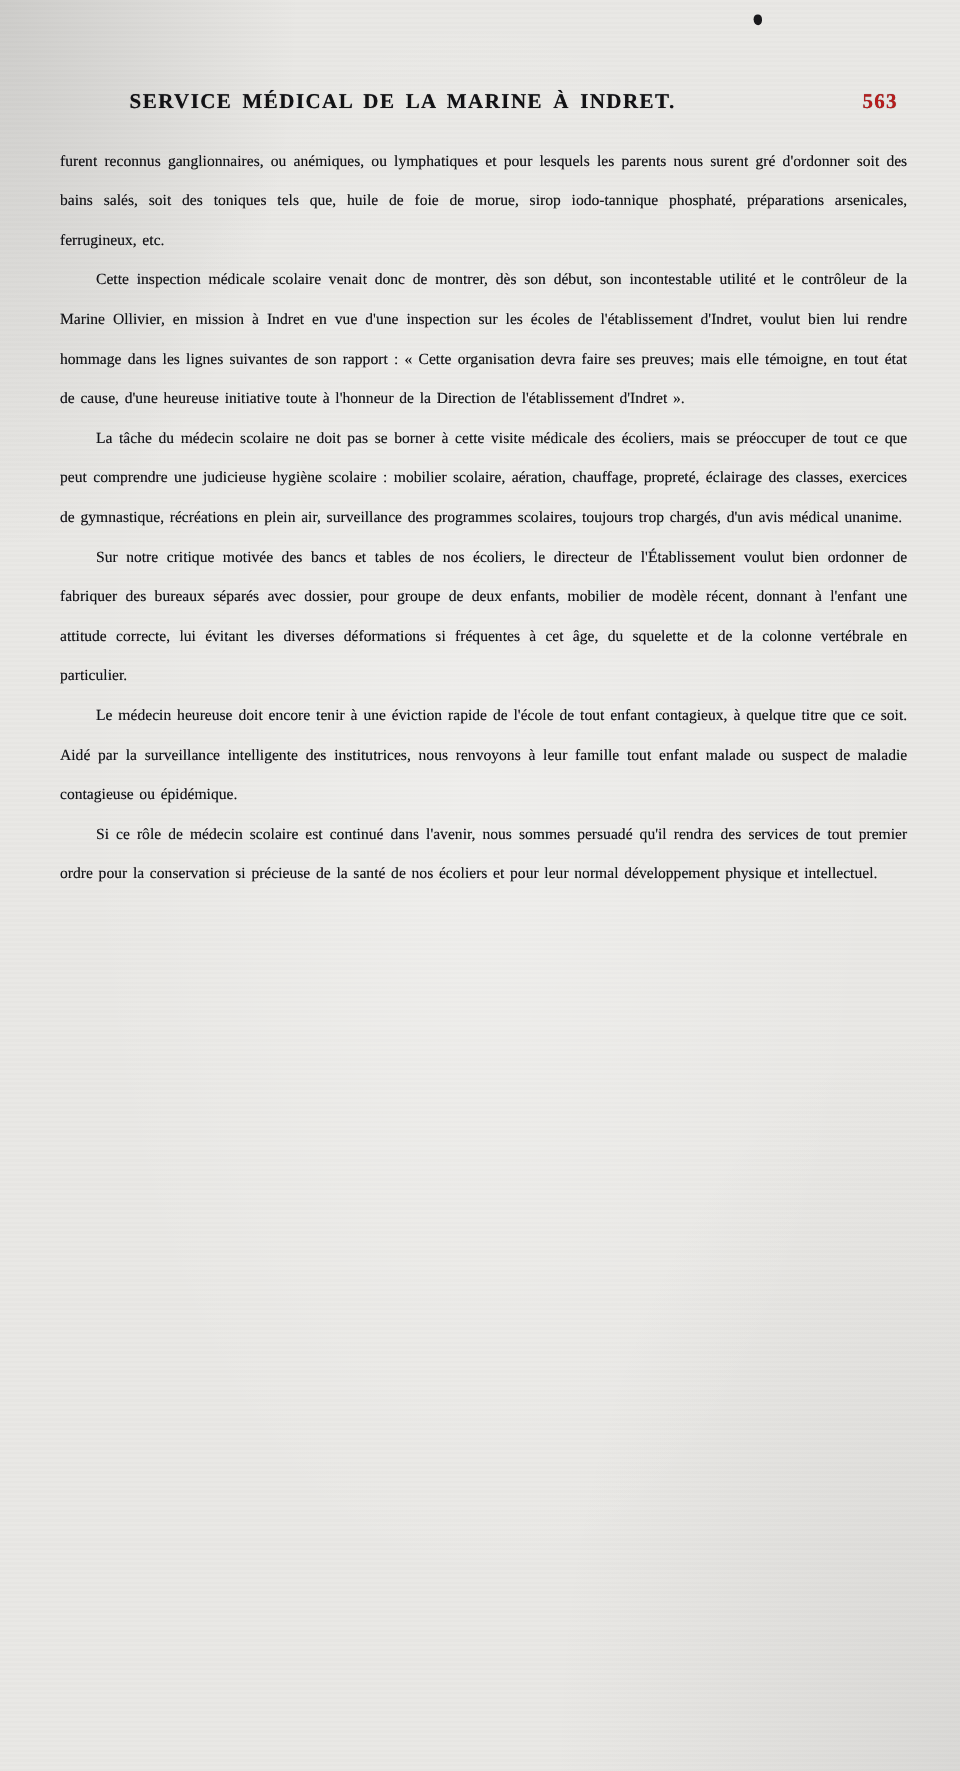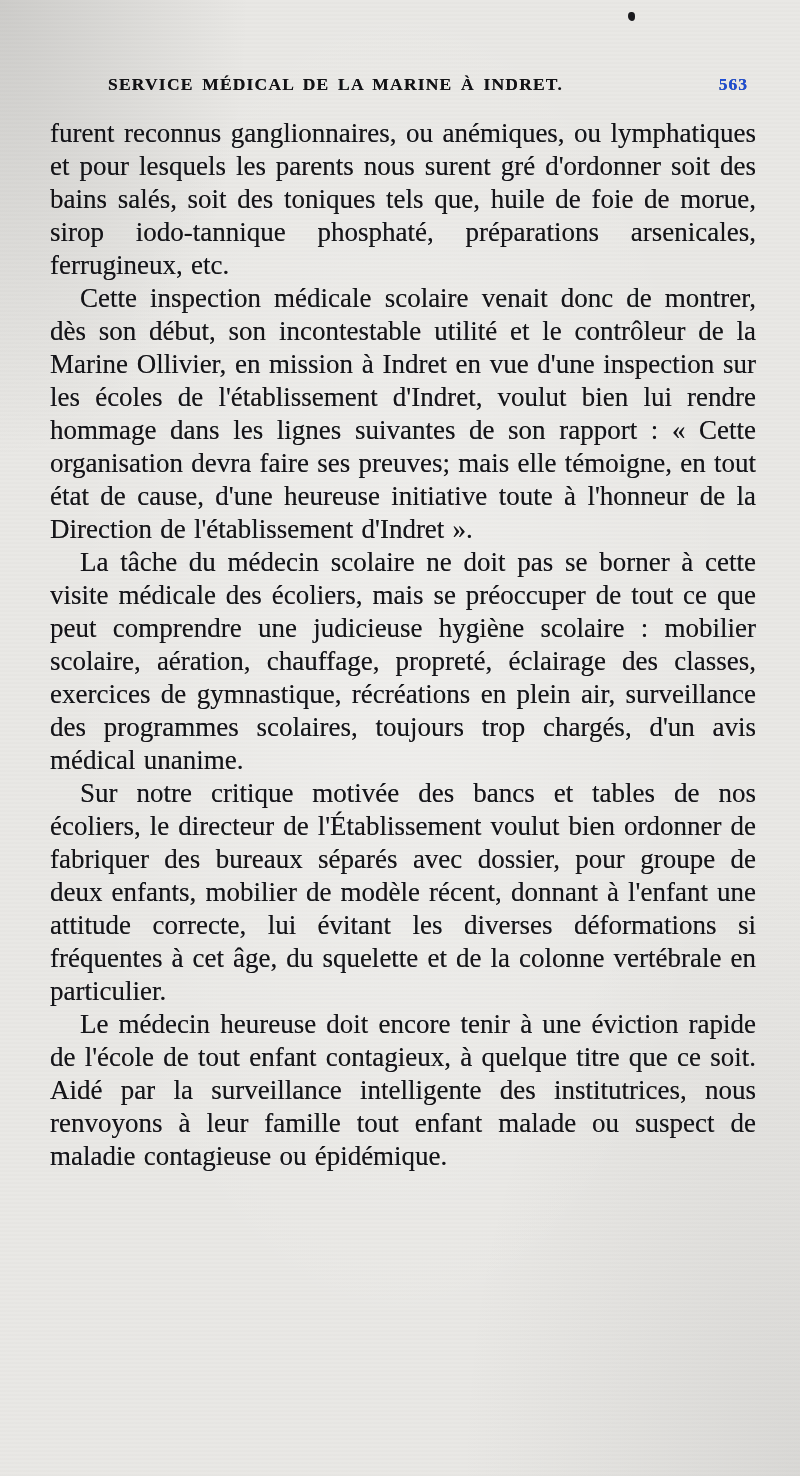--- a/index.html
+++ b/index.html
@@ -48,25 +48,25 @@
     font-size: 17.5px;
     letter-spacing: 1.2px;
     word-spacing: 3px;
     color: #121215;
     text-shadow: 0 0 0.6px rgba(20,20,25,0.7);
   }
   .page-number {
     font-weight: bold;
     font-size: 17.5px;
     letter-spacing: 1px;
-    color: #1d4ed8;
+    color: #b91c1c;
     text-shadow: 0 0 0.6px rgba(20,20,25,0.7);
   }
   .body-text {
-    font-size: 27px;
+    font-size: 13px;
     line-height: 33px;
     text-align: justify;
     color: #141418;
     text-shadow: 0 0 0.5px rgba(20,20,28,0.55);
     word-spacing: 1.5px;
   }
   .paragraph {
     margin: 0;
     text-indent: 30px;
   }
@@ -85,15 +85,16 @@
     <span class="header-title">SERVICE MÉDICAL DE LA MARINE À INDRET.</span>
     <span class="page-number">563</span>
   </div>
 
   <div class="body-text">
     <p class="paragraph no-indent">furent reconnus ganglionnaires, ou anémiques, ou lymphatiques et pour lesquels les parents nous surent gré d'ordonner soit des bains salés, soit des toniques tels que, huile de foie de morue, sirop iodo-tannique phosphaté, préparations arsenicales, ferrugineux, etc.</p>
     <p class="paragraph">Cette inspection médicale scolaire venait donc de montrer, dès son début, son incontestable utilité et le contrôleur de la Marine Ollivier, en mission à Indret en vue d'une inspection sur les écoles de l'établissement d'Indret, voulut bien lui rendre hommage dans les lignes suivantes de son rapport : « Cette organisation devra faire ses preuves; mais elle témoigne, en tout état de cause, d'une heureuse initiative toute à l'honneur de la Direction de l'établissement d'Indret ».</p>
     <p class="paragraph">La tâche du médecin scolaire ne doit pas se borner à cette visite médicale des écoliers, mais se préoccuper de tout ce que peut comprendre une judicieuse hygiène scolaire : mobilier scolaire, aération, chauffage, propreté, éclairage des classes, exercices de gymnastique, récréations en plein air, surveillance des programmes scolaires, toujours trop chargés, d'un avis médical unanime.</p>
     <p class="paragraph">Sur notre critique motivée des bancs et tables de nos écoliers, le directeur de l'Établissement voulut bien ordonner de fabriquer des bureaux séparés avec dossier, pour groupe de deux enfants, mobilier de modèle récent, donnant à l'enfant une attitude correcte, lui évitant les diverses déformations si fréquentes à cet âge, du squelette et de la colonne vertébrale en particulier.</p>
     <p class="paragraph">Le médecin heureuse doit encore tenir à une éviction rapide de l'école de tout enfant contagieux, à quelque titre que ce soit. Aidé par la surveillance intelligente des institutrices, nous renvoyons à leur famille tout enfant malade ou suspect de maladie contagieuse ou épidémique.</p>
+    <p class="paragraph">Si ce rôle de médecin scolaire est continué dans l'avenir, nous sommes persuadé qu'il rendra des services de tout premier ordre pour la conservation si précieuse de la santé de nos écoliers et pour leur normal développement physique et intellectuel.</p>
   </div>
 
 </div>
 
 </body></html>

